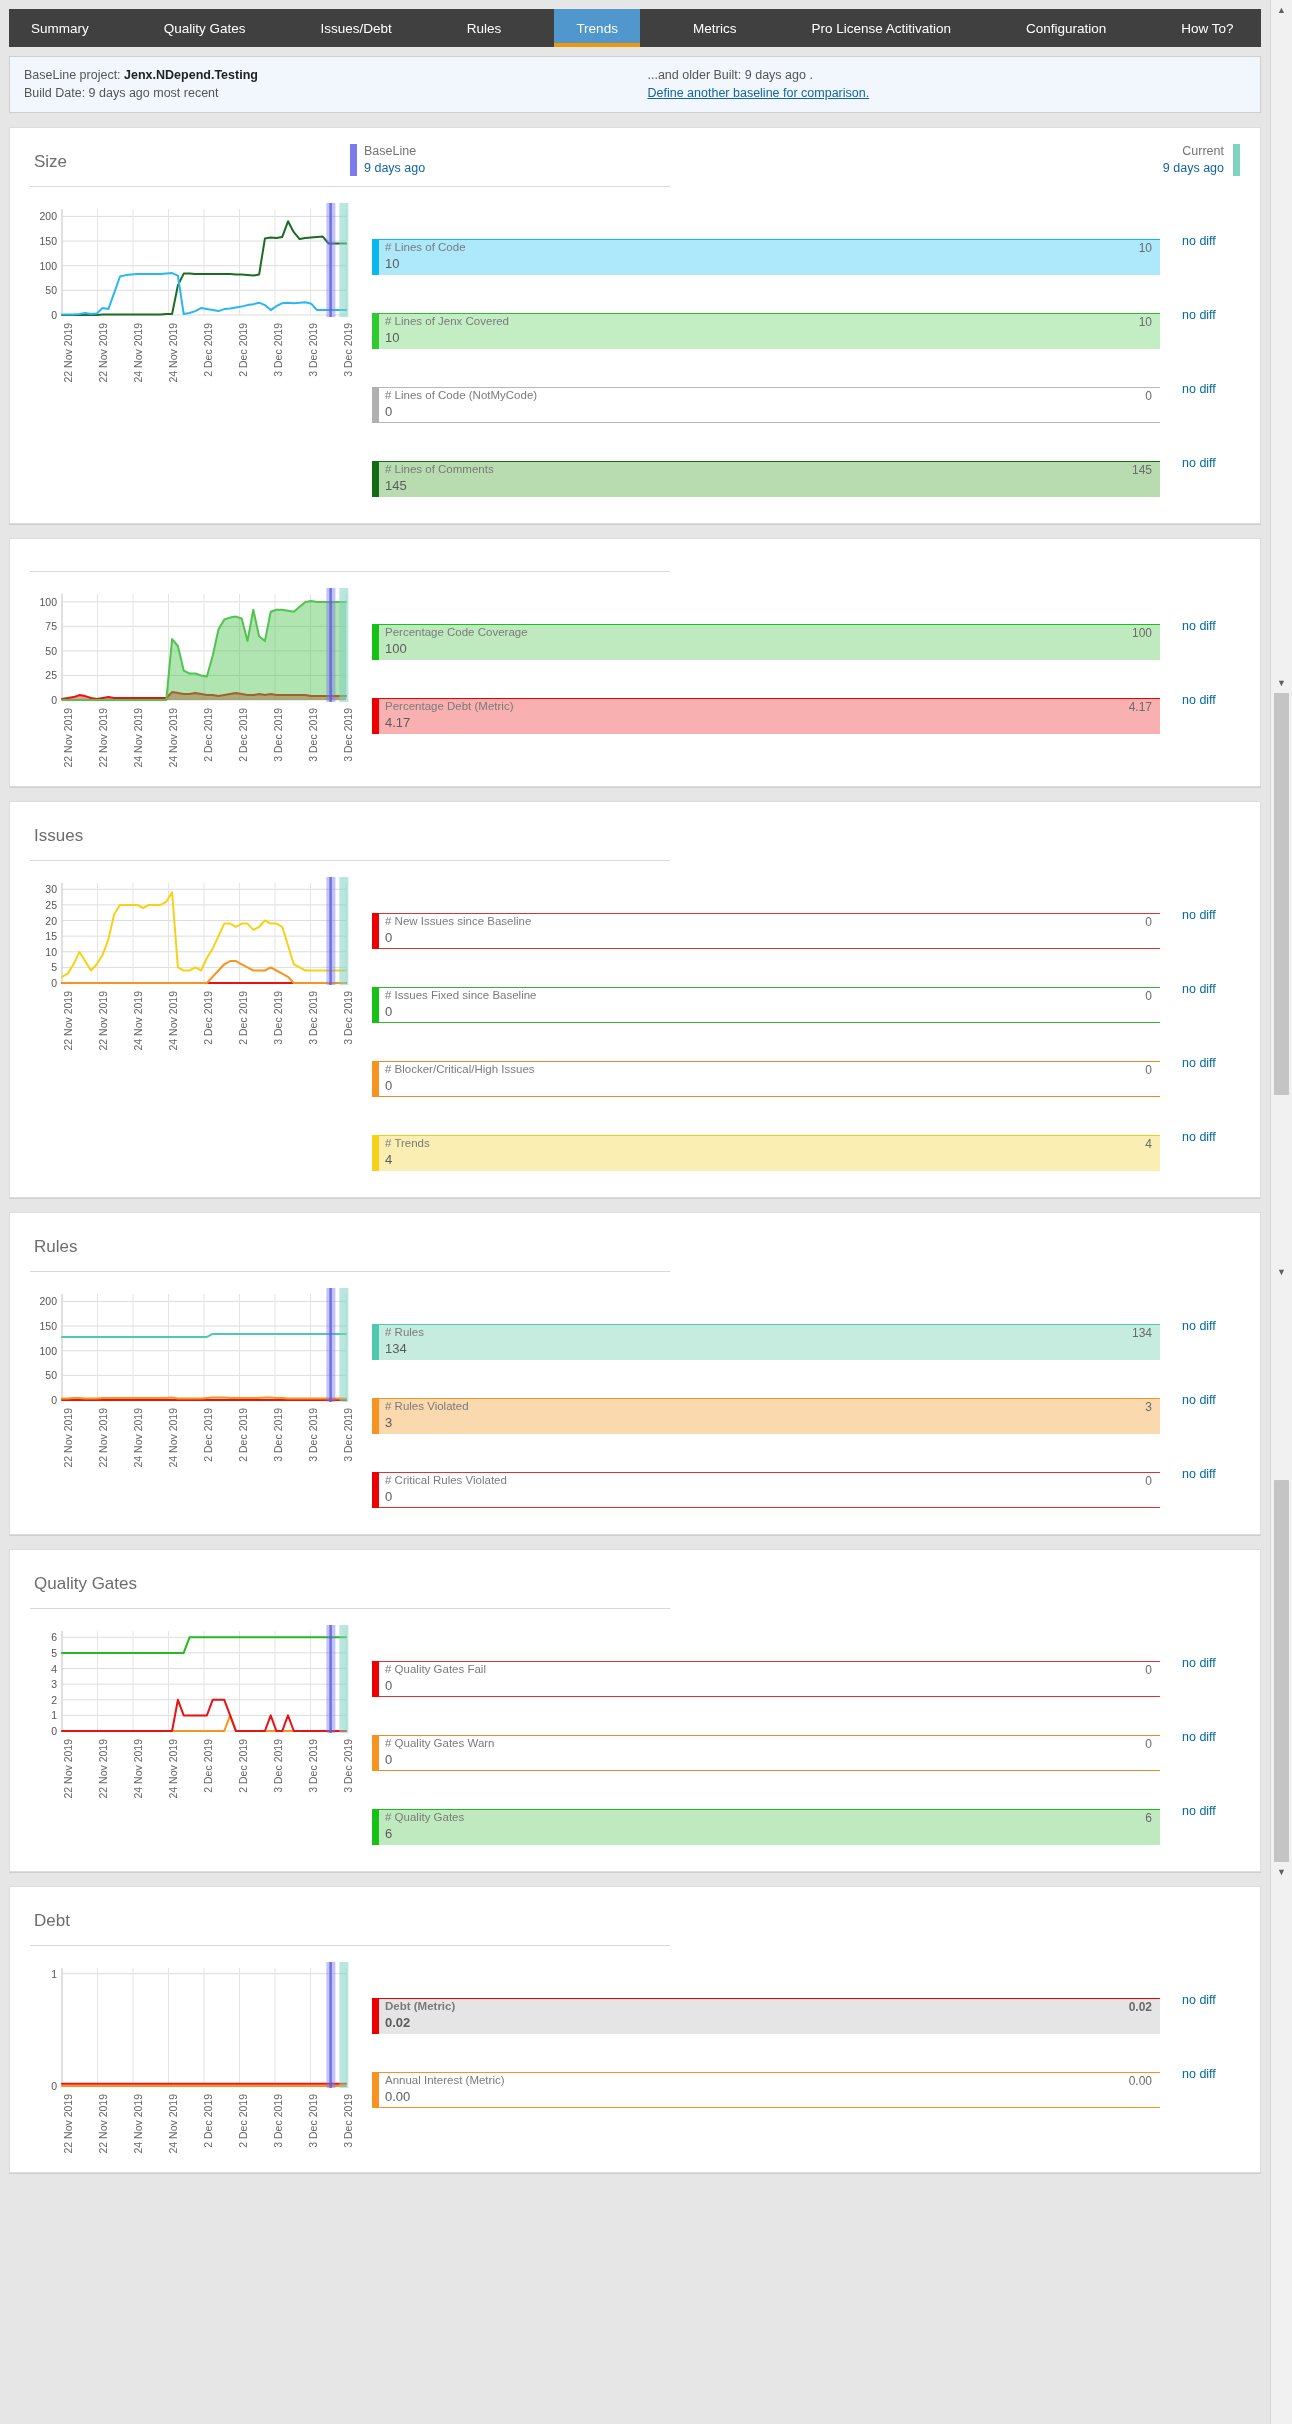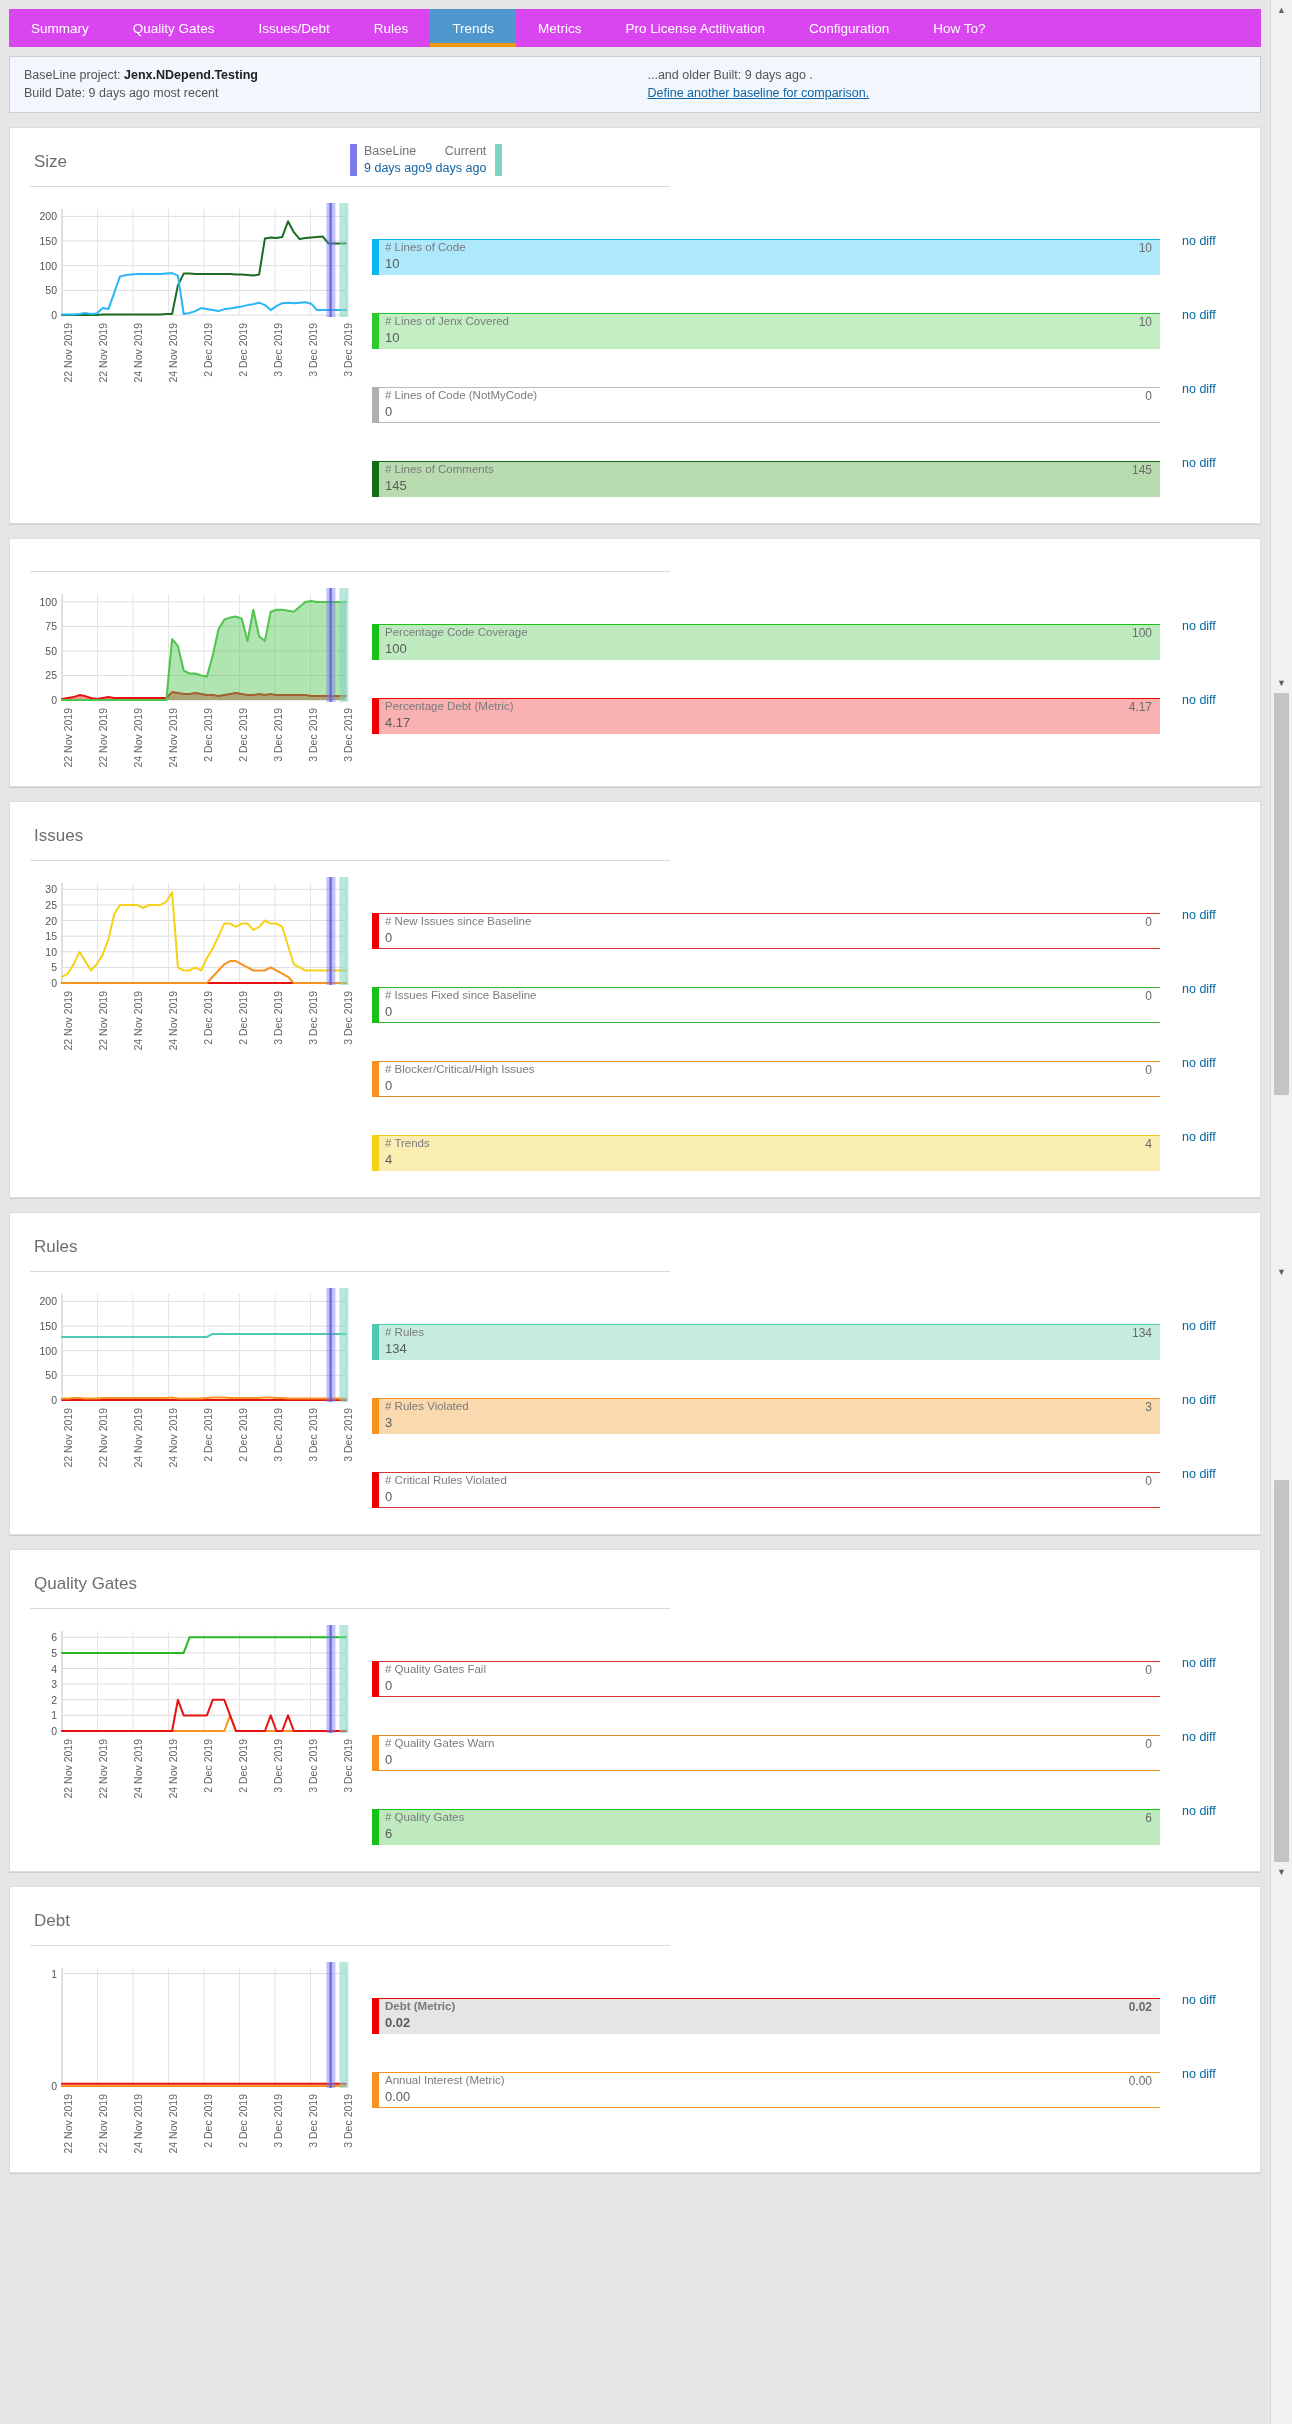--- a/index.html
+++ b/index.html
@@ -29,25 +29,26 @@
     position: absolute; left: 3px; width: 15px; background: #c4c4c4; border-radius: 1px;
   }
   .thumb-a { top: 680px; height: 415px; }
   .thumb-b { top: 1480px; height: 390px; }
 
   .page { width: 1270px; }
 
   
   .navbar {
     margin: 9px 9px 0 9px;
-    background: #d946ef;
+    background: #404040;
     height: 38px;
     display: flex;
     align-items: stretch;
     overflow: hidden;
+    gap: 31px;
   }
   .navtab {
     display: flex; align-items: center; padding: 0 22px;
     color: #ffffff; font-size: 13.5px; cursor: pointer;
     position: relative; white-space: nowrap;
   }
   .navtab.active { background: #4f97cd; text-align: center; }
   .navtab.active::after {
     content: ""; position: absolute; left: 0; right: 0; bottom: 0;
     height: 4px; background: #f0980c;
@@ -83,21 +84,21 @@
   }
   .card-rule {
     border-bottom: 1px solid #d9d9d9;
     margin: 14px 4px 0 0; width: 640px;
   }
   .card-body { display: flex; margin-top: 14px; }
 
   
   .legend-row {
     position: absolute; top: 16px; left: 340px; right: 20px;
-    display: flex; justify-content: flex-start; align-items: flex-start;
+    display: flex; justify-content: space-between; align-items: flex-start;
     font-size: 12.5px;
   }
   .legend-item { display: flex; align-items: stretch; }
   .legend-swatch { width: 7px; margin-right: 7px; }
   .legend-swatch.baseline { background: #7b7bee; }
   .legend-swatch.current { background: #7fd4c1; }
   .legend-text .l1 { color: #737373; line-height: 1.25; }
   .legend-text .l2 { color: #1264a3; line-height: 1.3; }
   .legend-item.right .legend-swatch { margin-right: 0; margin-left: 9px; }
   .legend-item.right .legend-text { text-align: right; }

